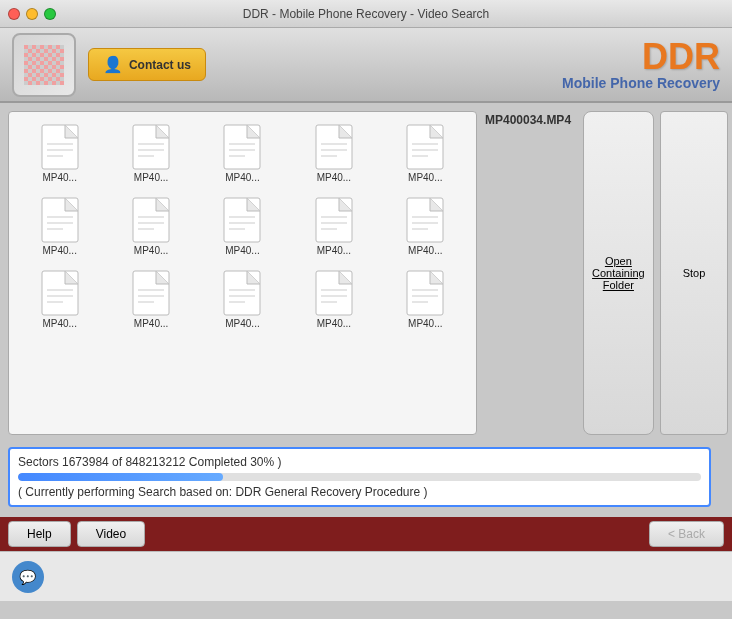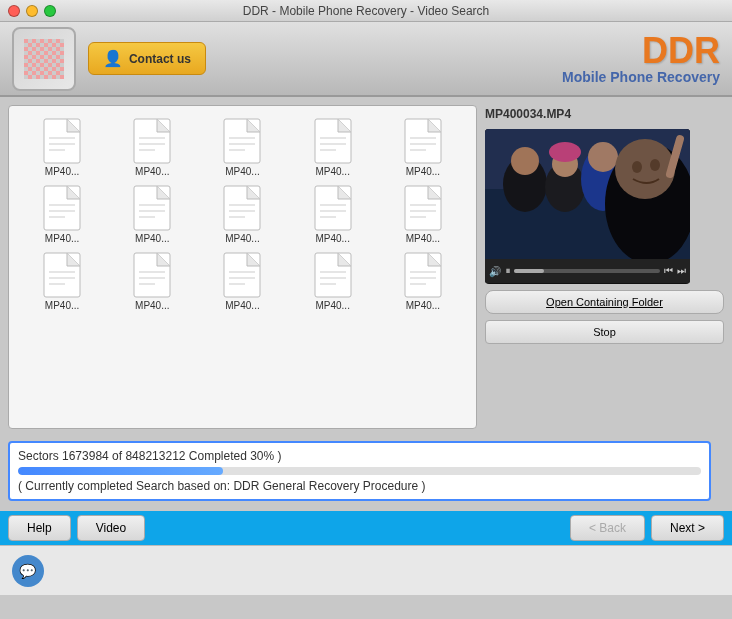--- a/index.html
+++ b/index.html
@@ -8,21 +8,21 @@
       height: 619px;
       font-family: -apple-system, 'Helvetica Neue', Arial, sans-serif;
       font-size: 12px;
       background: #c8c8c8;
       overflow: hidden;
     }
 
     
     .title-bar {
       background: linear-gradient(to bottom, #e8e8e8, #d0d0d0);
-      height: 22px;
+      height: 28px;
       display: flex;
       align-items: center;
       justify-content: center;
       border-bottom: 1px solid #aaa;
       position: relative;
     }
     .title-bar-buttons {
       position: absolute;
       left: 8px;
       display: flex;
@@ -120,20 +120,21 @@
       background: #f5f5f5;
       border: 1px solid #aaa;
       border-radius: 4px;
       overflow-y: auto;
       overflow-x: hidden;
       padding: 8px;
     }
     .file-grid {
       display: grid;
       grid-template-columns: repeat(5, 1fr);
+      gap: 6px;
     }
     .file-item {
       display: flex;
       flex-direction: column;
       align-items: center;
       padding: 4px;
       cursor: pointer;
       border-radius: 3px;
     }
     .file-icon {
@@ -146,21 +147,21 @@
       font-size: 10px;
       color: #333;
       text-align: center;
       word-break: break-all;
     }
 
     
     .preview-panel {
       width: 239px;
       display: flex;
-      flex-direction: column;
+      flex-direction: row;
       gap: 6px;
     }
     .preview-filename {
       font-size: 12px;
       color: #333;
       font-weight: bold;
       text-align: left;
       padding: 2px 0;
     }
     .preview-video {
@@ -244,21 +245,21 @@
     .progress-fill {
       height: 100%;
       width: 30%;
       background: linear-gradient(to right, #4488ff, #66aaff);
       border-radius: 4px;
     }
     .status-line2 { font-size: 12px; color: #333; }
 
     
     .nav-bar {
-      background: #0ea5e9;
+      background: #7f1d1d;
       padding: 4px 8px;
       display: flex;
       align-items: center;
       gap: 6px;
     }
     .nav-btn {
       background: linear-gradient(to bottom, #f0f0f0, #d8d8d8);
       border: 1px solid #aaa;
       border-radius: 4px;
       padding: 5px 18px;
@@ -550,27 +551,26 @@
     <button class="btn-stop">Stop</button>
   </div>
 </div>
 
 <div class="status-section">
   <div class="status-box">
     <div class="status-line1">Sectors 1673984 of   848213212  Completed 30% )</div>
     <div class="progress-bar">
       <div class="progress-fill"></div>
     </div>
-    <div class="status-line2">( Currently completed Search based on: DDR General Recovery Procedure )</div>
+    <div class="status-line2">( Currently performing Search based on: DDR General Recovery Procedure )</div>
   </div>
 </div>
 
 <div class="nav-bar">
   <button class="nav-btn">Help</button>
   <button class="nav-btn">Video</button>
   <div class="nav-spacer"></div>
   <button class="nav-btn disabled" disabled="">&lt; Back</button>
-  <button class="nav-btn">Next &gt;</button>
 </div>
 
 <div class="bottom-bar">
   <div class="info-icon">💬</div>
 </div>
 
 </body></html>

